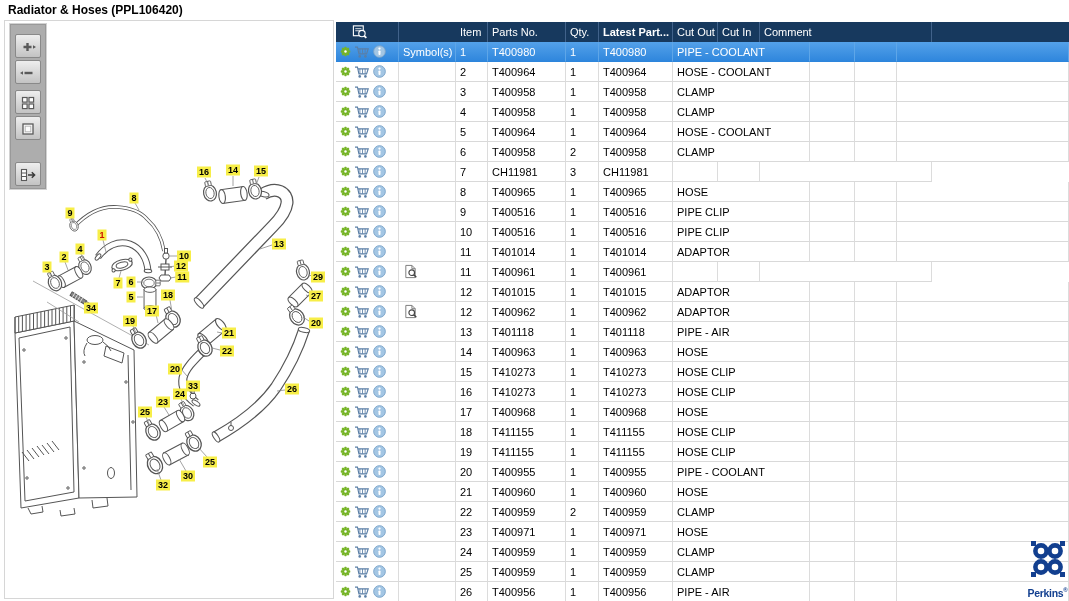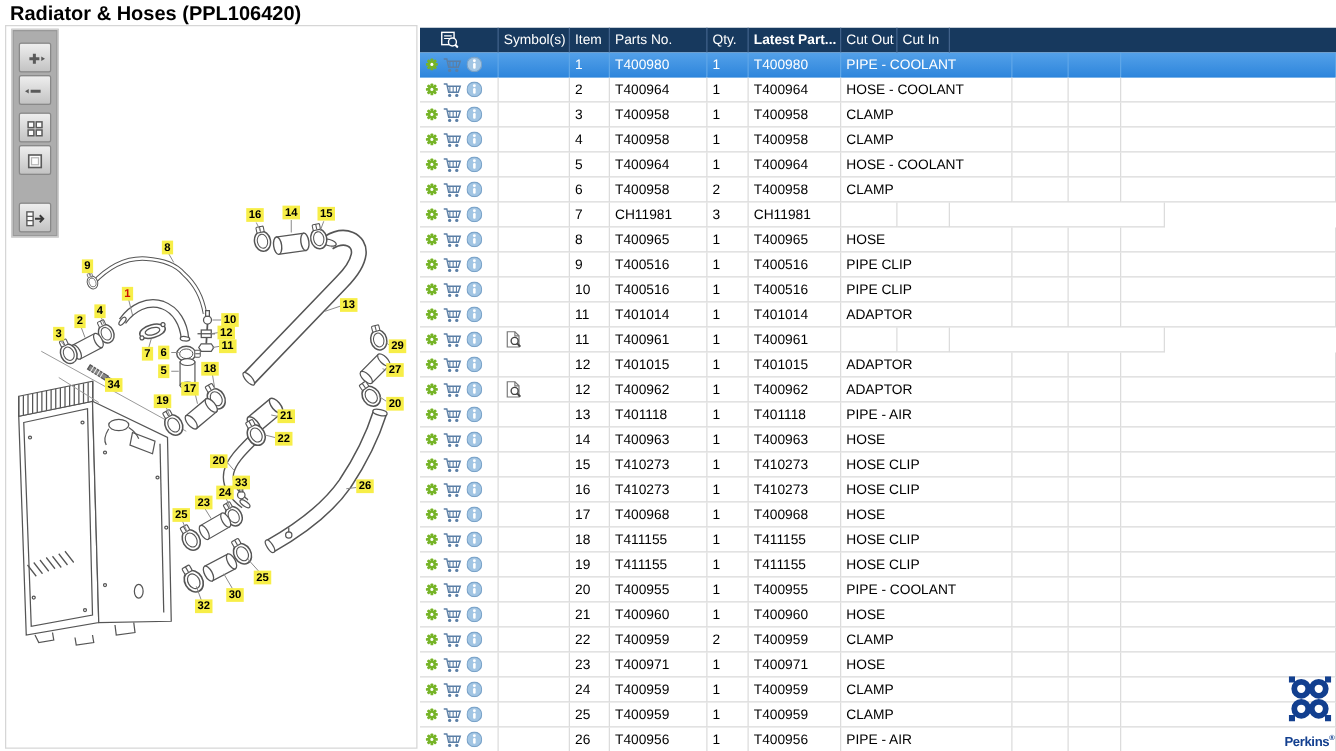--- a/index.html
+++ b/index.html
@@ -1,20 +1,20 @@
 <!DOCTYPE html>
 <html><head>
 <meta charset="utf-8">
 <style>
   html,body{margin:0;padding:0}
   body{width:1069px;height:601px;overflow:hidden;background:#fff;position:relative;
        font-family:"Liberation Sans",sans-serif;-webkit-font-smoothing:antialiased}
 
   
-  .page-title{position:absolute;left:8px;top:3px;font-size:16px;font-weight:bold;color:#000;z-index:4}
+  .page-title{position:absolute;left:8px;top:3px;font-size:12px;font-weight:bold;color:#000;z-index:4}
 
   
   #left-panel{position:absolute;left:4px;top:20px;width:330px;height:579px;background:#fff;
               border:1px solid #d6d6d6;box-sizing:border-box;z-index:0}
   #diagram-svg{position:absolute;left:0;top:0;width:334px;height:601px;z-index:1}
   #label-layer{position:absolute;left:0;top:0;width:334px;height:601px;z-index:2}
   .dlabel{position:absolute;transform:translate(-50%,-50%);background:#f7ee48;color:#000;
           font-size:9px;font-weight:bold;line-height:11px;padding:0 2px;white-space:nowrap;cursor:pointer}
   .dlabel.hl{color:#cc1100}
 
@@ -316,27 +316,28 @@
     </button>
   </div>
 
 <div id="table">
   <div class="thead">
       <div class="th th0" style="width: 63px;">
         <svg width="15" height="15" class="icbtn">
           <use href="#ic-headersearch" xlink:href="#ic-headersearch"></use>
         </svg>
       </div>
-      <div class="th" style="width: 57px;">Symbol(s)</div>
+      <div class="th" style="width: 57px; margin-top: 20px;">Symbol(s)</div>
       <div class="th" style="width: 32px;">Item</div>
       <div class="th" style="width: 78px;">Parts No.</div>
       <div class="th" style="width: 33px;">Qty.</div>
       <div class="th" style="width: 74px; font-weight: bold;">Latest Part...</div>
       <div class="th" style="width: 45px;">Cut Out</div>
       <div class="th" style="width: 42px;">Cut In</div>
+      <div class="th" style="width: 172px;">Comment</div>
     </div>
   <div id="tbody">
       <div class="trow sel">
         <div class="cell icons" style="width: 63px;">
           <svg width="11" height="11" class="icbtn">
             <use href="#ic-gear" xlink:href="#ic-gear"></use>
           </svg>
           <svg width="16" height="14" class="icbtn">
             <use href="#ic-cart" xlink:href="#ic-cart"></use>
           </svg>

